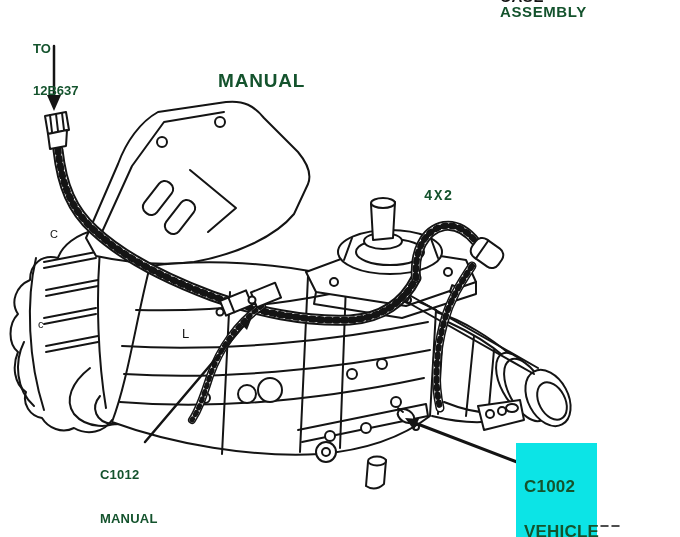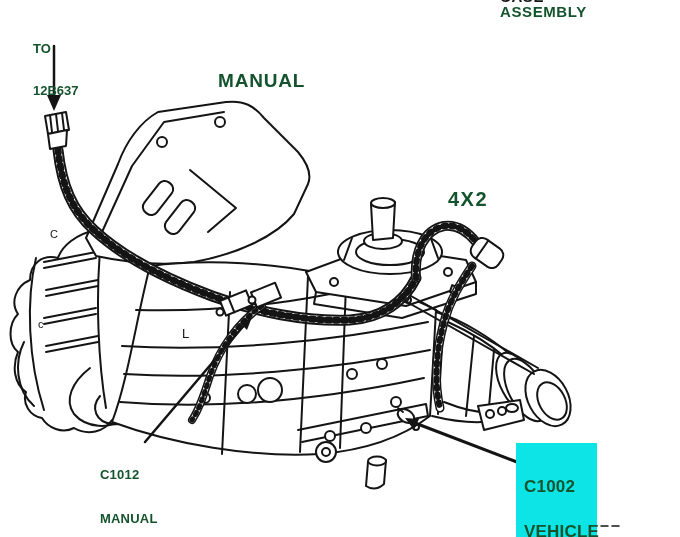--- a/index.html
+++ b/index.html
@@ -7,21 +7,21 @@
     position:relative;width:680px;height:537px;background:#fff;overflow:hidden;
     font-family:"Liberation Sans","DejaVu Sans",sans-serif;color:#141414;
   }
   #art{position:absolute;left:0;top:0;}
   .lbl{position:absolute;font-weight:bold;color:#14532d;white-space:pre;}
   .connector-ref{left:33px;top:14px;font-size:13px;line-height:14px;}
   .title{left:218px;top:23px;font-size:19px;line-height:23px;letter-spacing:.8px;}
   .assembly{left:500px;top:4px;font-size:15px;line-height:15px;letter-spacing:.6px;}
   .clipped-word{position:absolute;left:500px;top:0;width:70px;height:4px;overflow:hidden;}
   .clipped-word span{display:block;margin-top:-12px;font-size:15px;font-weight:bold;letter-spacing:.6px;}
-  .drivetrain{left:448px;top:188px;font-size:20px;letter-spacing:1.5px;}
+  .drivetrain{left:424px;top:188px;font-size:14px;letter-spacing:1.5px;font-family:Liberation Mono, monospace;}
   .c1012{left:100px;top:438px;font-size:13px;line-height:14.8px;letter-spacing:.2px;}
   .vss-box{
     left:516px;top:443px;width:81px;height:96px;box-sizing:border-box;
     padding:6px 0 0 8px;font-size:17px;line-height:15px;letter-spacing:.2px;
   }
   .lbl div{white-space:pre;}
 </style>
 </head>
 <body>
 

